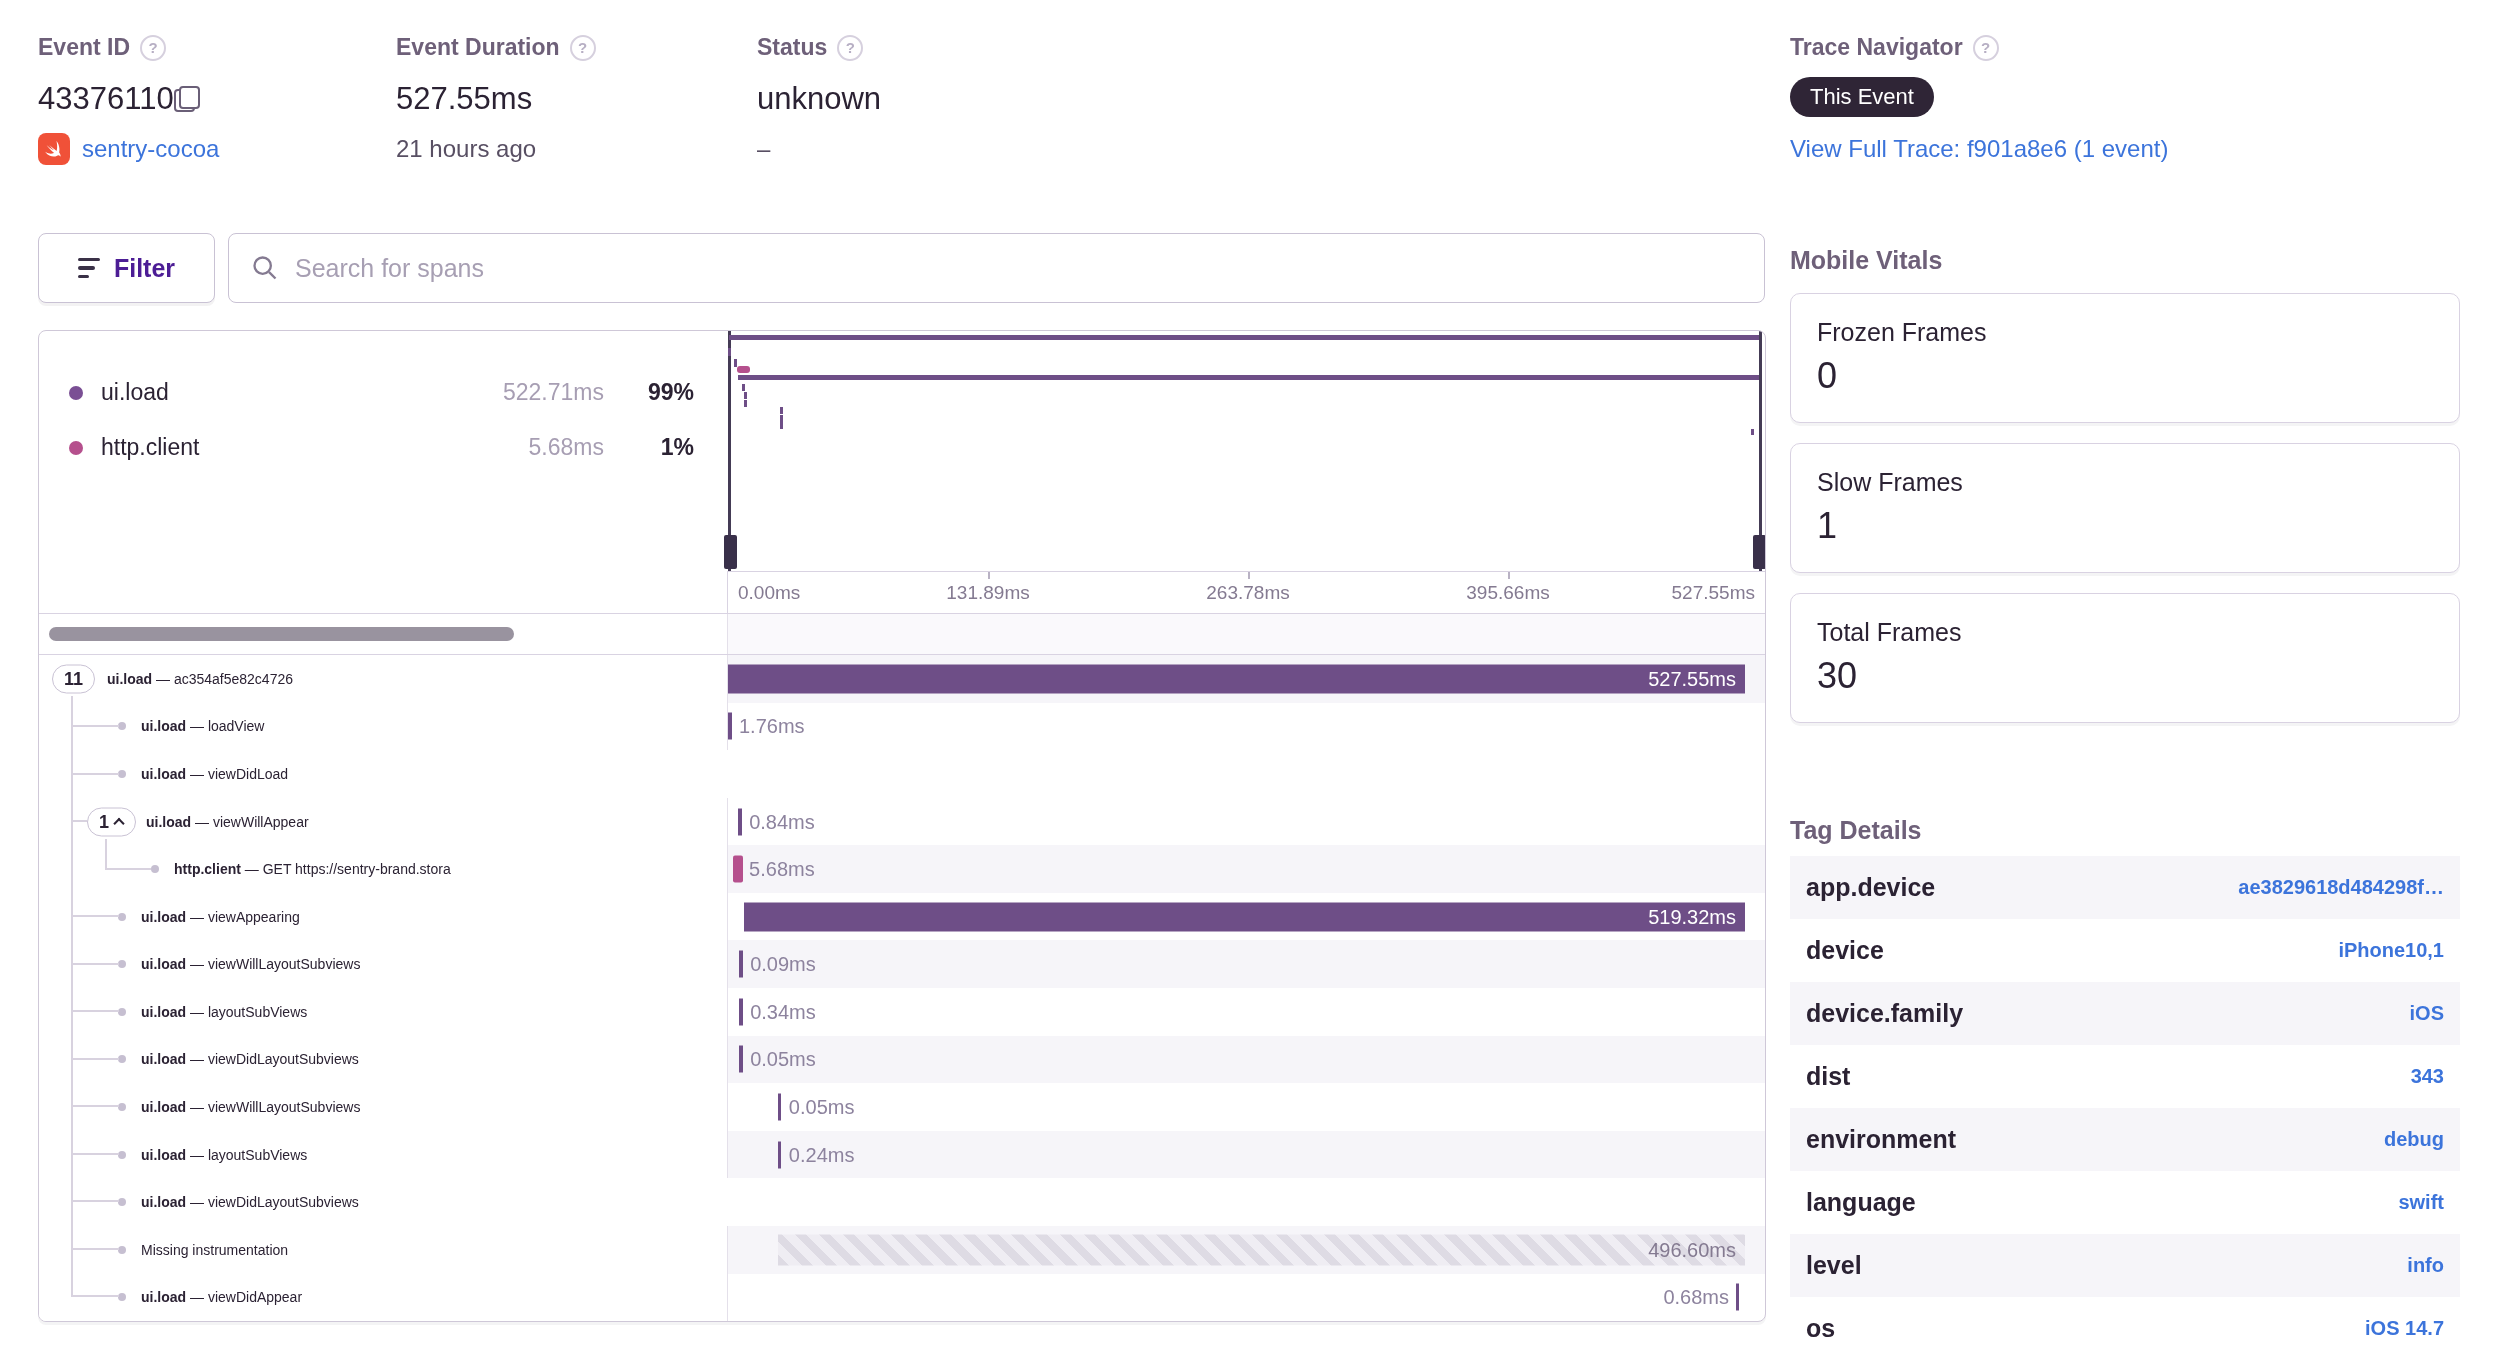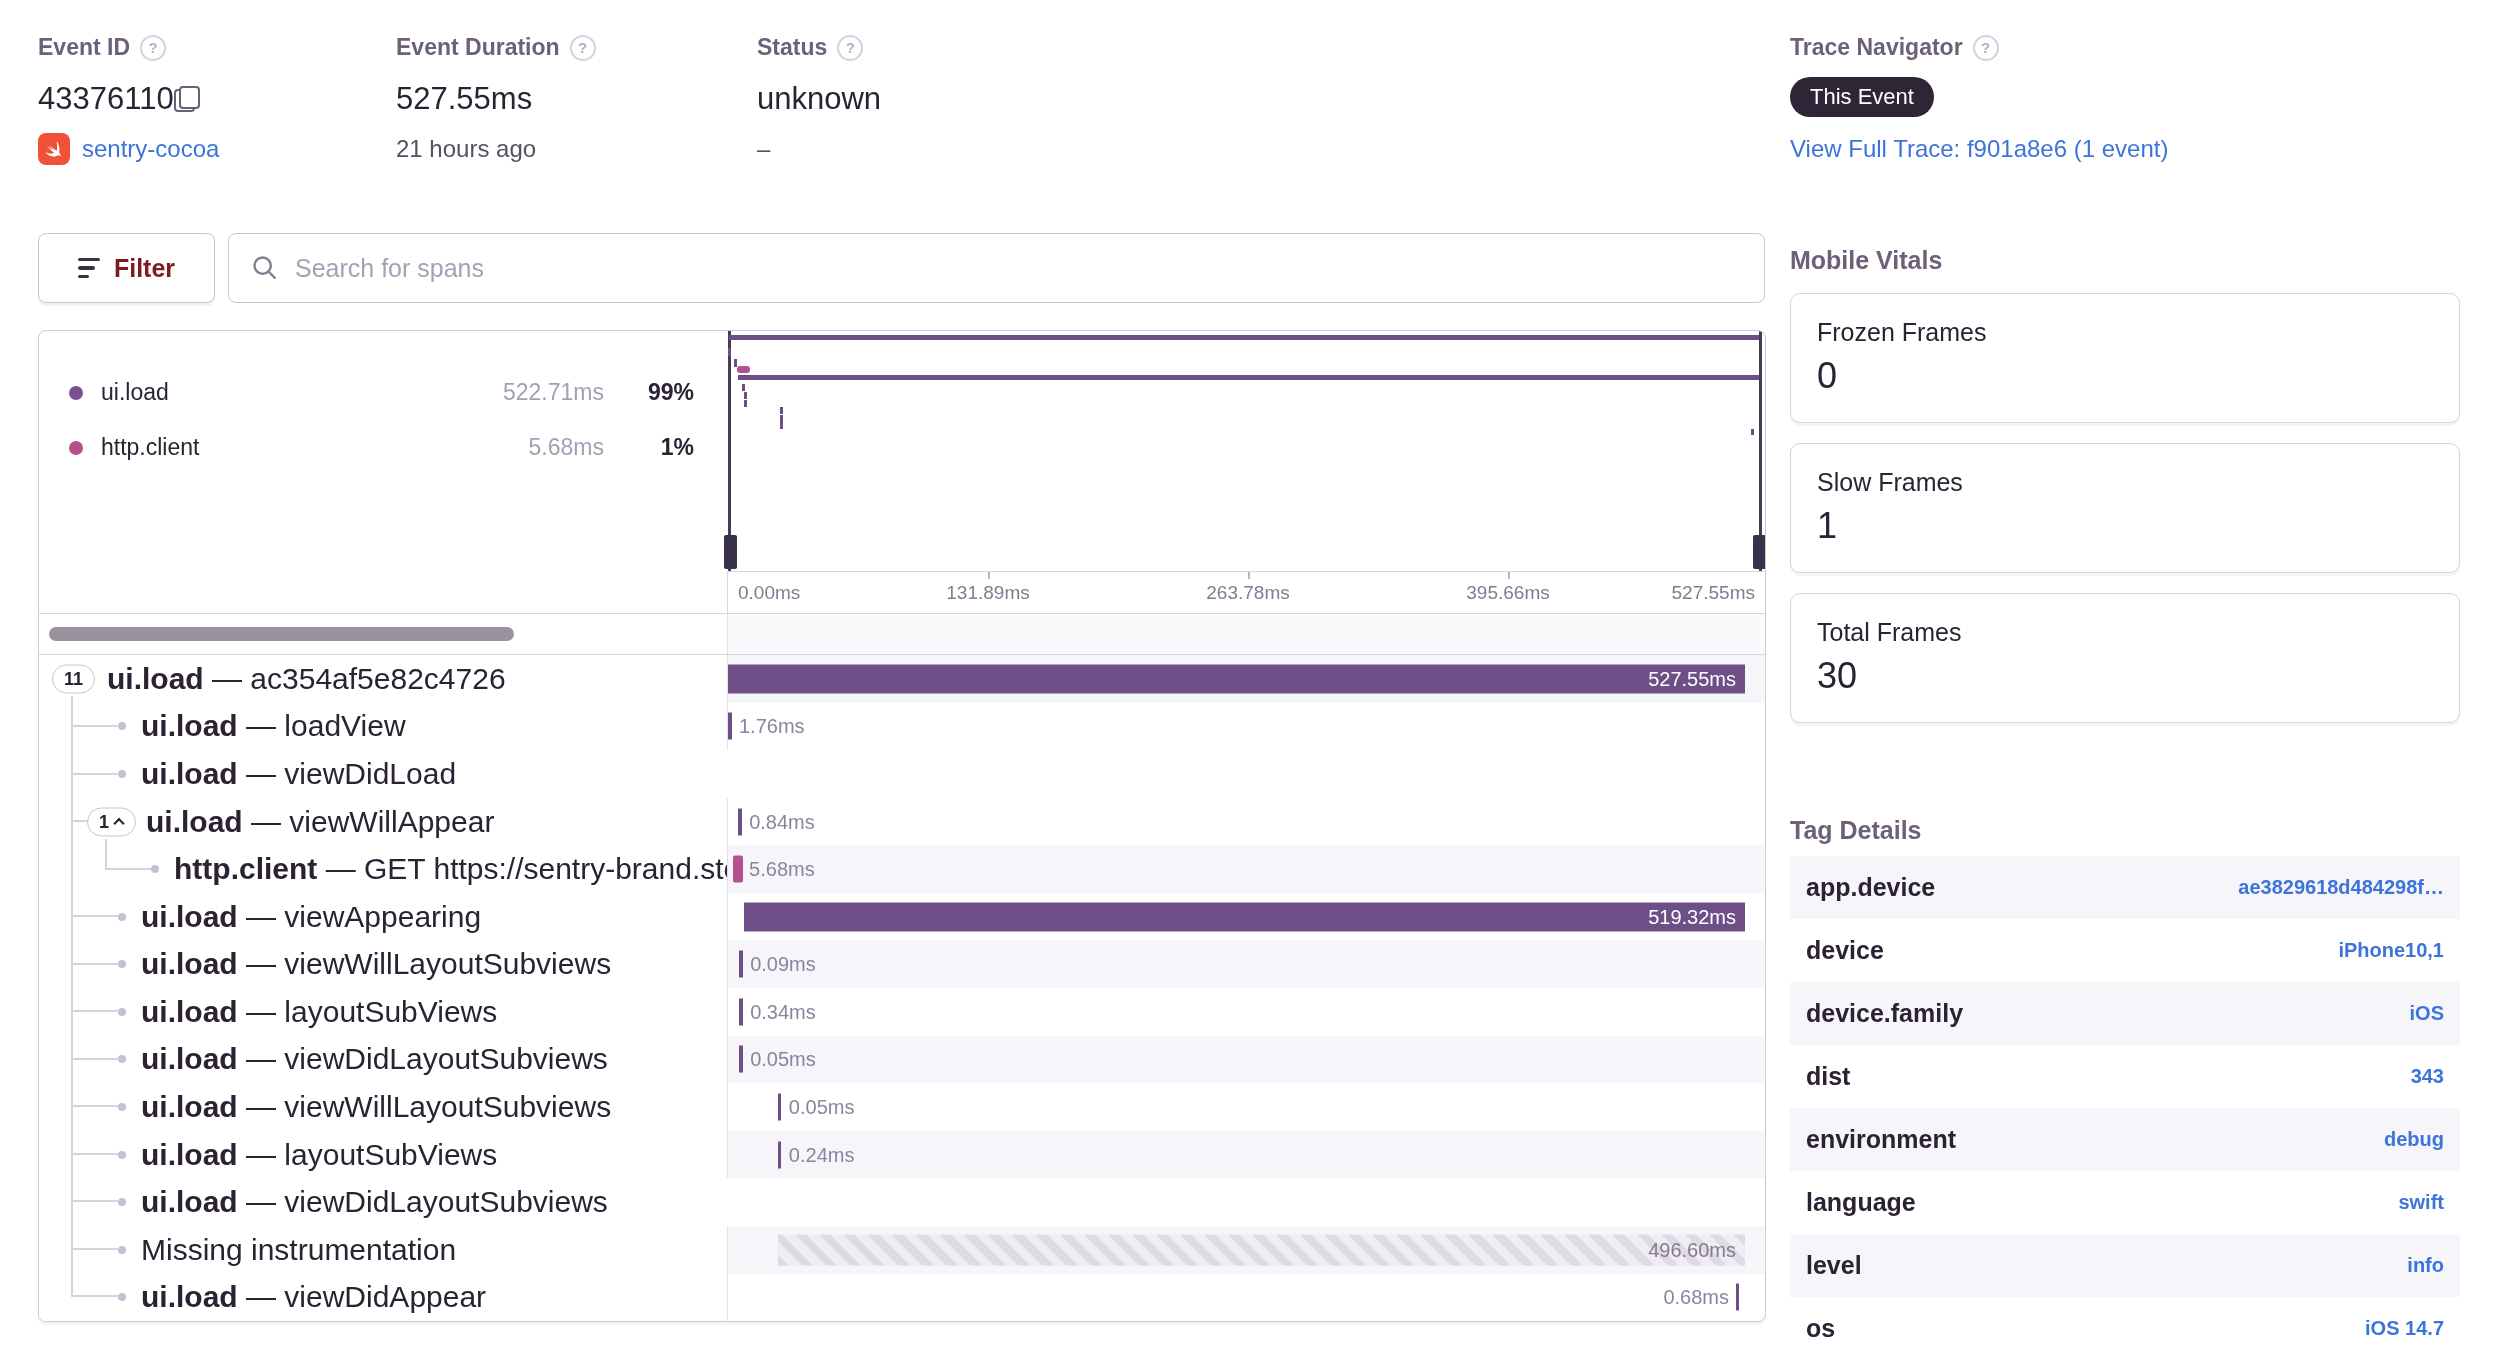--- a/index.html
+++ b/index.html
@@ -25,21 +25,21 @@
     display:flex; align-items:center; justify-content:center; }
   .link { color:#3c74db; font-size:24px; text-decoration:none; cursor:pointer; }
   .badge { display:inline-block; margin-top:16px; background:#2f2536; color:#fff;
     font-size:22px; padding:7px 20px; border-radius:20px; cursor:pointer; }
 
   
   .btn-filter { position:absolute; left:38px; top:233px; width:177px; height:70px;
     background:#fff; border:1.5px solid #c9c2d4; border-radius:8px;
     box-shadow:0 3px 0 rgba(43,34,51,.06);
     display:flex; align-items:center; justify-content:center; gap:14px;
-    font-size:25px; font-weight:700; color:#7f1d1d; cursor:pointer;text-align:right; }
+    font-size:25px; font-weight:700; color:#4c1d95; cursor:pointer;text-align:right; }
   .filtericon { display:inline-flex; flex-direction:column; gap:5px; }
   .filtericon i { display:block; height:3.5px; border-radius:2px; background:#3a3147; }
   .filtericon i:nth-child(1){ width:22px; } .filtericon i:nth-child(2){ width:17px; }
   .filtericon i:nth-child(3){ width:11px; }
   .search { position:absolute; left:228px; top:233px; width:1537px; height:70px;
     background:#fff; border:1.5px solid #c9c2d4; border-radius:8px;
     display:flex; align-items:center; padding:0 22px; gap:16px; }
   .search input { border:none; outline:none; flex:1; font-size:25px;
     font-family:"Liberation Sans", sans-serif; color:#2b2233; }
   .search input::placeholder { color:#a79fb3; }
@@ -82,21 +82,21 @@
     background:#6e4e87; display:flex; align-items:center; justify-content:flex-end;
     padding-right:9px; color:#fff; font-size:20px; }
   .span-tick { position:absolute; top:50%; transform:translateY(-50%); width:3.5px; height:27px; background:#6e4e87; }
   .span-tick.pink { width:10px; background:#b5508d; border-radius:2px; }
   .span-hatch { position:absolute; top:50%; transform:translateY(-50%); height:31px;
     background:repeating-linear-gradient(45deg,#dedbe4 0 8px,#efedf3 8px 17px);
     display:flex; align-items:center; justify-content:flex-end; padding-right:9px;
     color:#847a91; font-size:20px; }
   .durlabel { position:absolute; top:50%; transform:translateY(-50%);
     font-size:20px; color:#8d839e; white-space:nowrap; }
-  .tnode { position:absolute; top:50%; transform:translateY(-50%); white-space:nowrap; font-size:30px; }
+  .tnode { position:absolute; top:50%; transform:translateY(-50%); white-space:nowrap; font-size:14px; }
   .tnode b { font-weight:700; }
   .pill { position:absolute; top:50%; transform:translateY(-50%);
     border:1.5px solid #c9c2d4; background:#fff; border-radius:16px;
     font-size:18px; font-weight:700; color:#2b2233; padding:3px 11px;
     display:inline-flex; align-items:center; gap:5px; cursor:pointer; }
   .chev { width:10px; height:10px; display:inline-block; position:relative; }
   .chev:before { content:""; position:absolute; left:1px; top:3px; width:6px; height:6px;
     border-left:2px solid #2b2233; border-top:2px solid #2b2233; transform:rotate(45deg); }
   .dot { position:absolute; top:50%; transform:translateY(-50%); width:8px; height:8px;
     border-radius:50%; background:#c6bfd1; }

